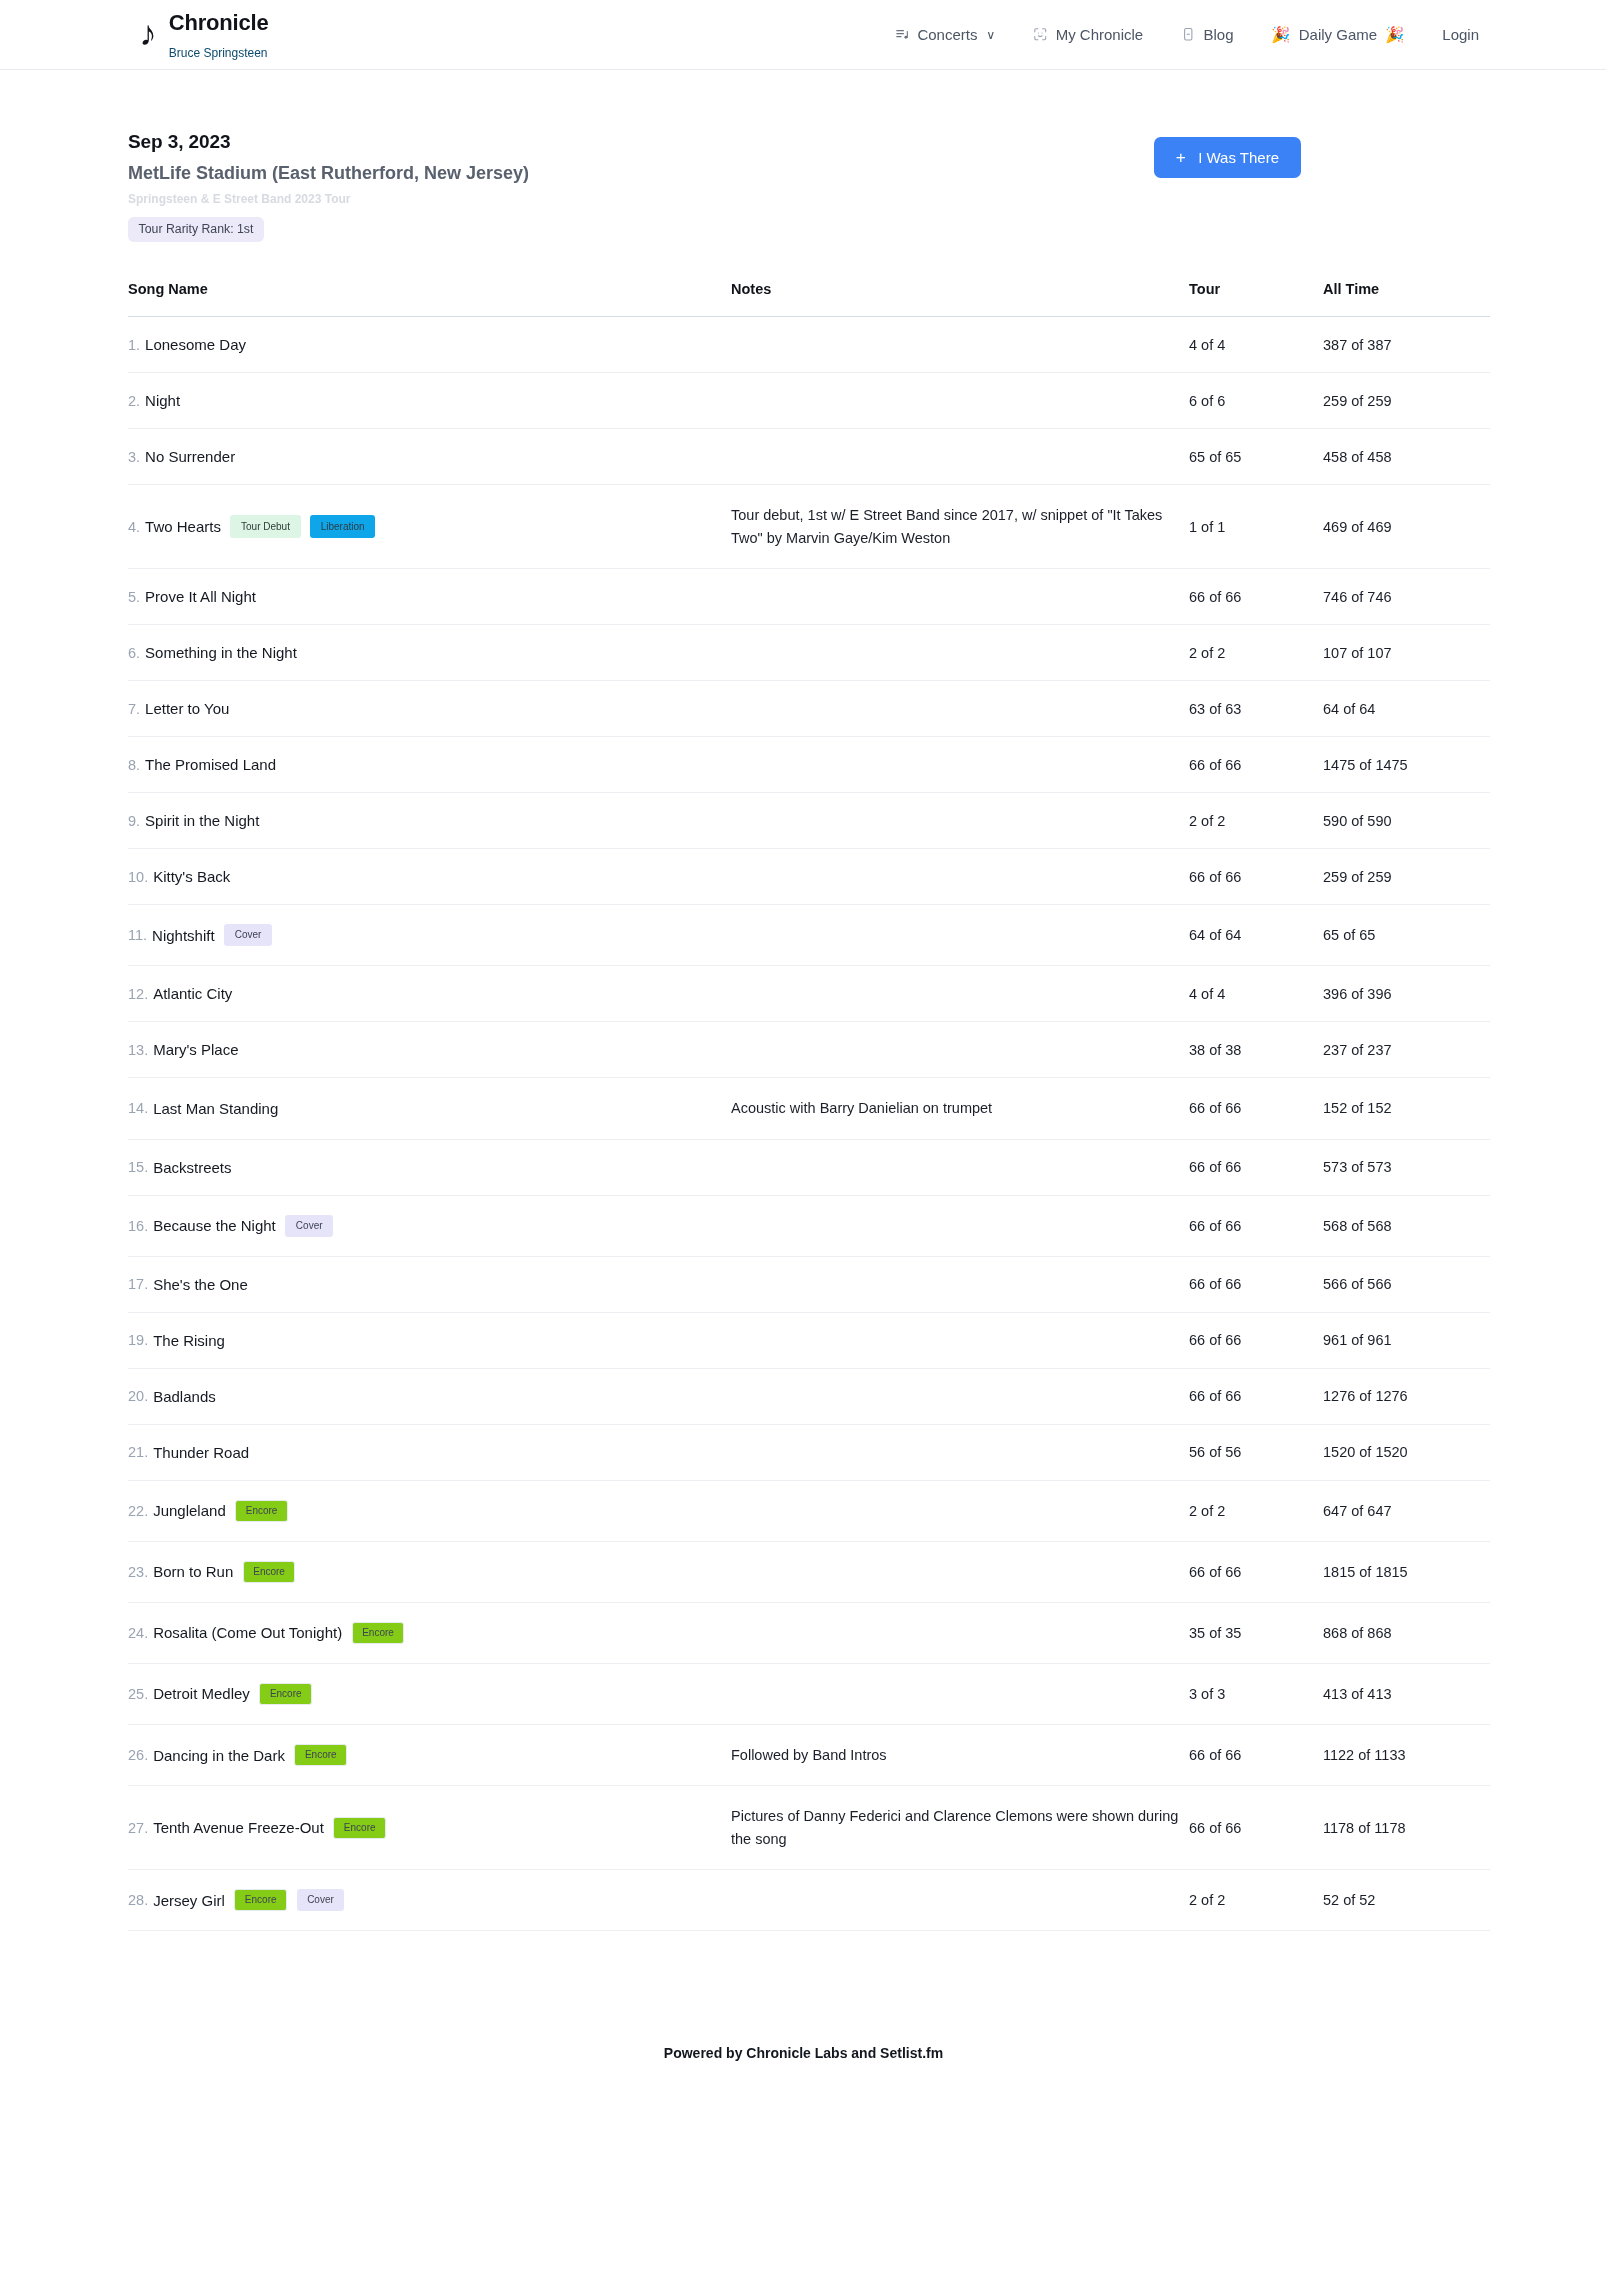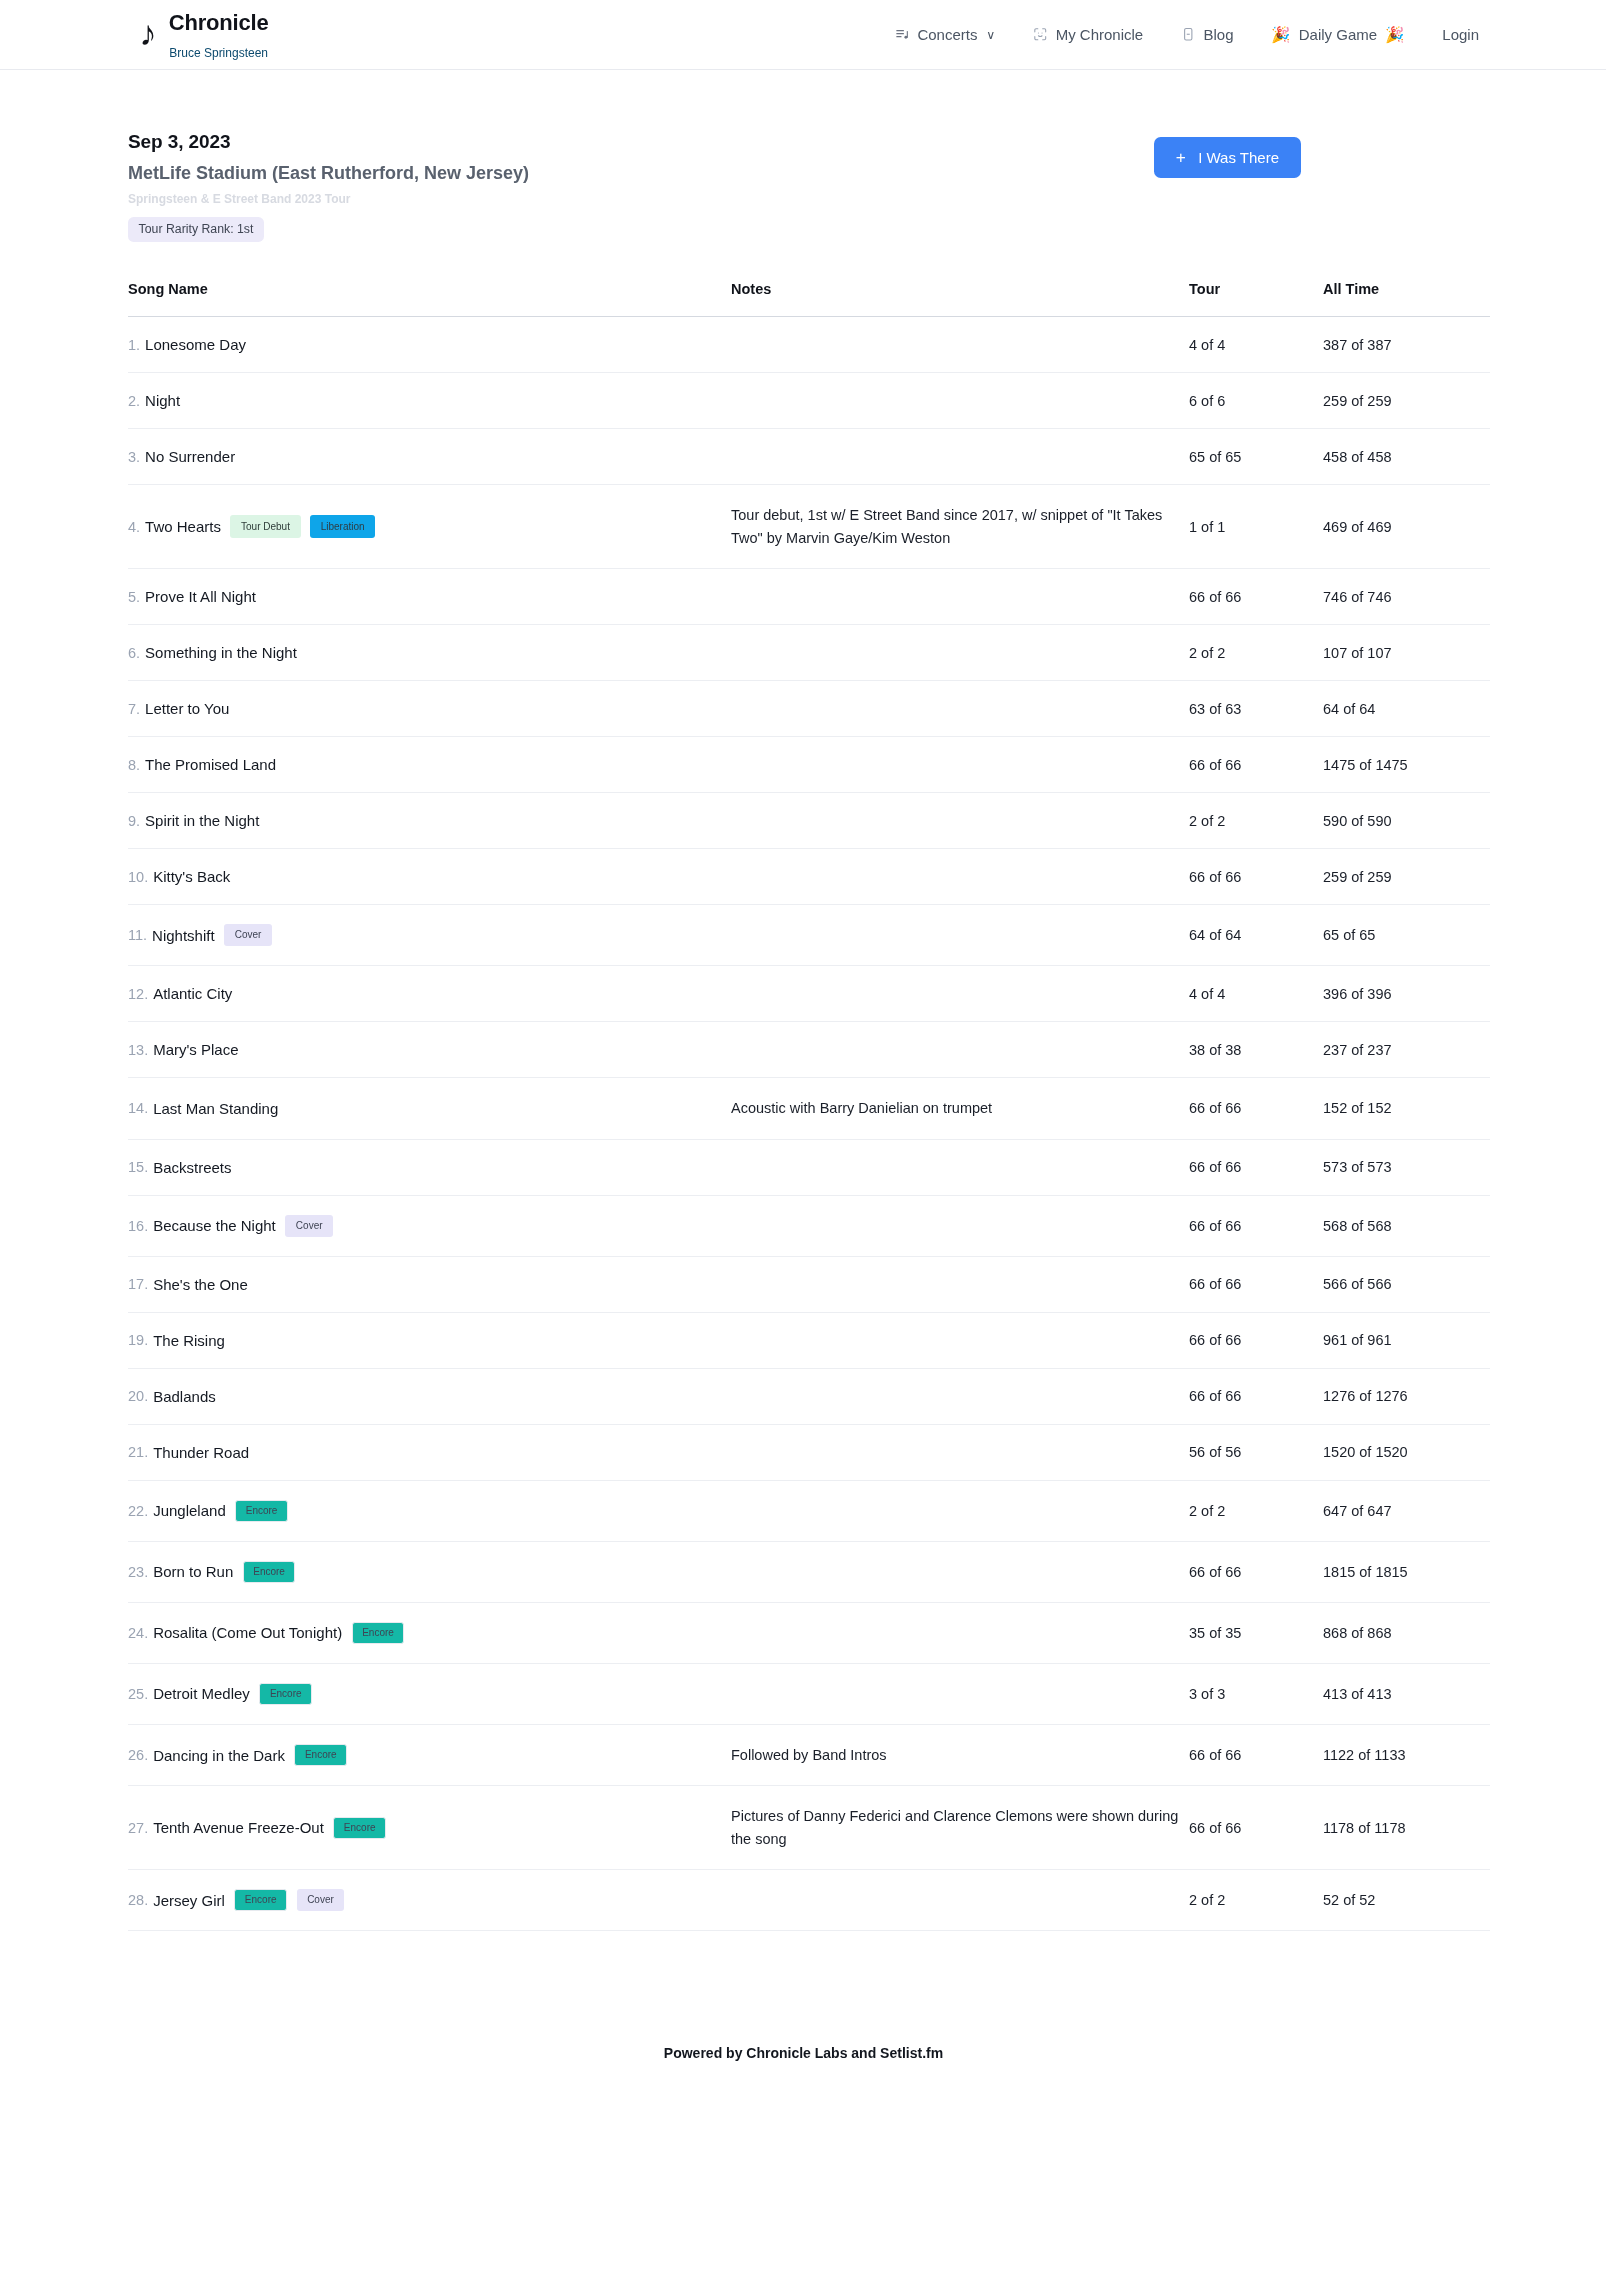--- a/index.html
+++ b/index.html
@@ -30,21 +30,21 @@
     display: flex;
     align-items: center;
     gap: 12.3px;
   }
   .brand-note {
     font-size: 35px;
     line-height: 1;
     color: #111318;
     margin-top: -3.3px;
   }
-  .brand-text { display: flex; flex-direction: column; gap: 10px; text-align: center; }
+  .brand-text { display: flex; flex-direction: column; gap: 10px; }
   .brand-title {
     font-size: 22px;
     font-weight: 700;
     color: #10131a;
     letter-spacing: -0.2px;
   }
   .brand-sub {
     font-size: 12px;
     font-weight: 400;
     color: #0c4a6e;
@@ -180,21 +180,21 @@
   .tag {
     font-size: 10px;
     padding: 6.1px 10.6px;
     border-radius: 3px;
     white-space: nowrap;
     line-height: 1;
   }
   .tag-tour-debut { background:#dcf5e5; color:#2f3d3a; }
   .tag-liberation { background:#0ea5e9; color:#2e3d44; }
   .tag-cover      { background:#e6e4f8; color:#3e4353; }
-  .tag-encore     { background:#14b8a6; color:#3e4453; border:1.1px solid #e7eaef; padding:5px 9.5px; }
+  .tag-encore     { background:#84cc16; color:#3e4453; border:1.1px solid #e7eaef; padding:5px 9.5px; }
 
   .note-cell {
     font-size: 14px;
     color: #97a0ad;
     line-height: 1.55;
     padding-right: 16.7px;
   }
   .tour-cell, .all-cell {
     font-size: 14.5px;
     color: #161b24;

